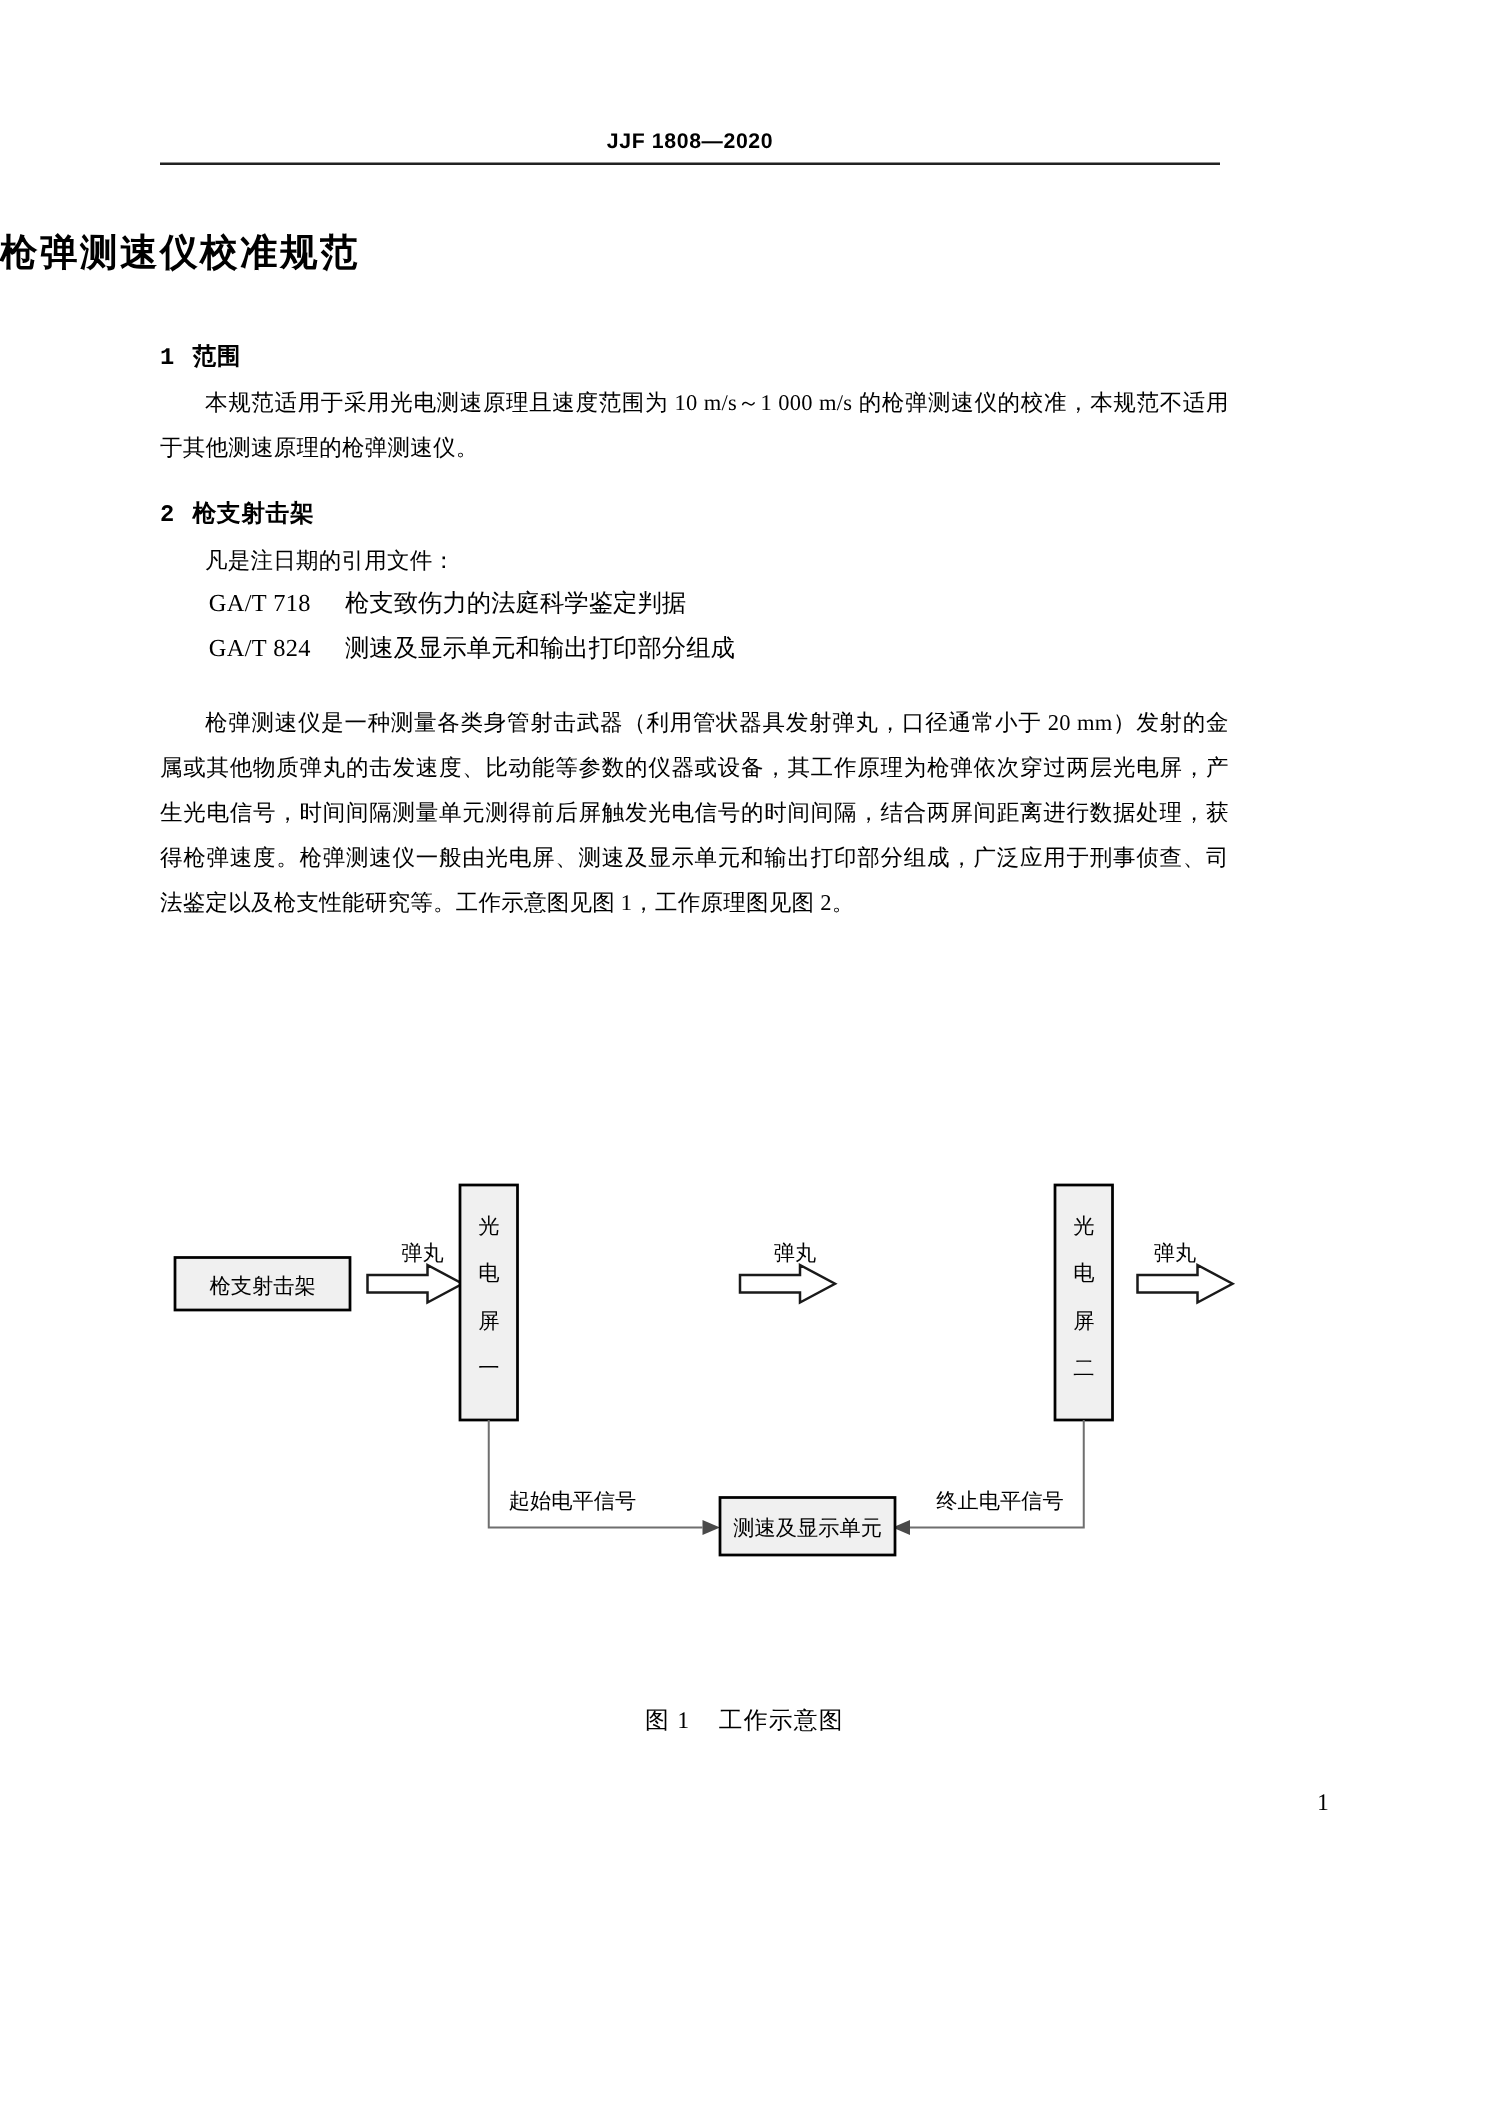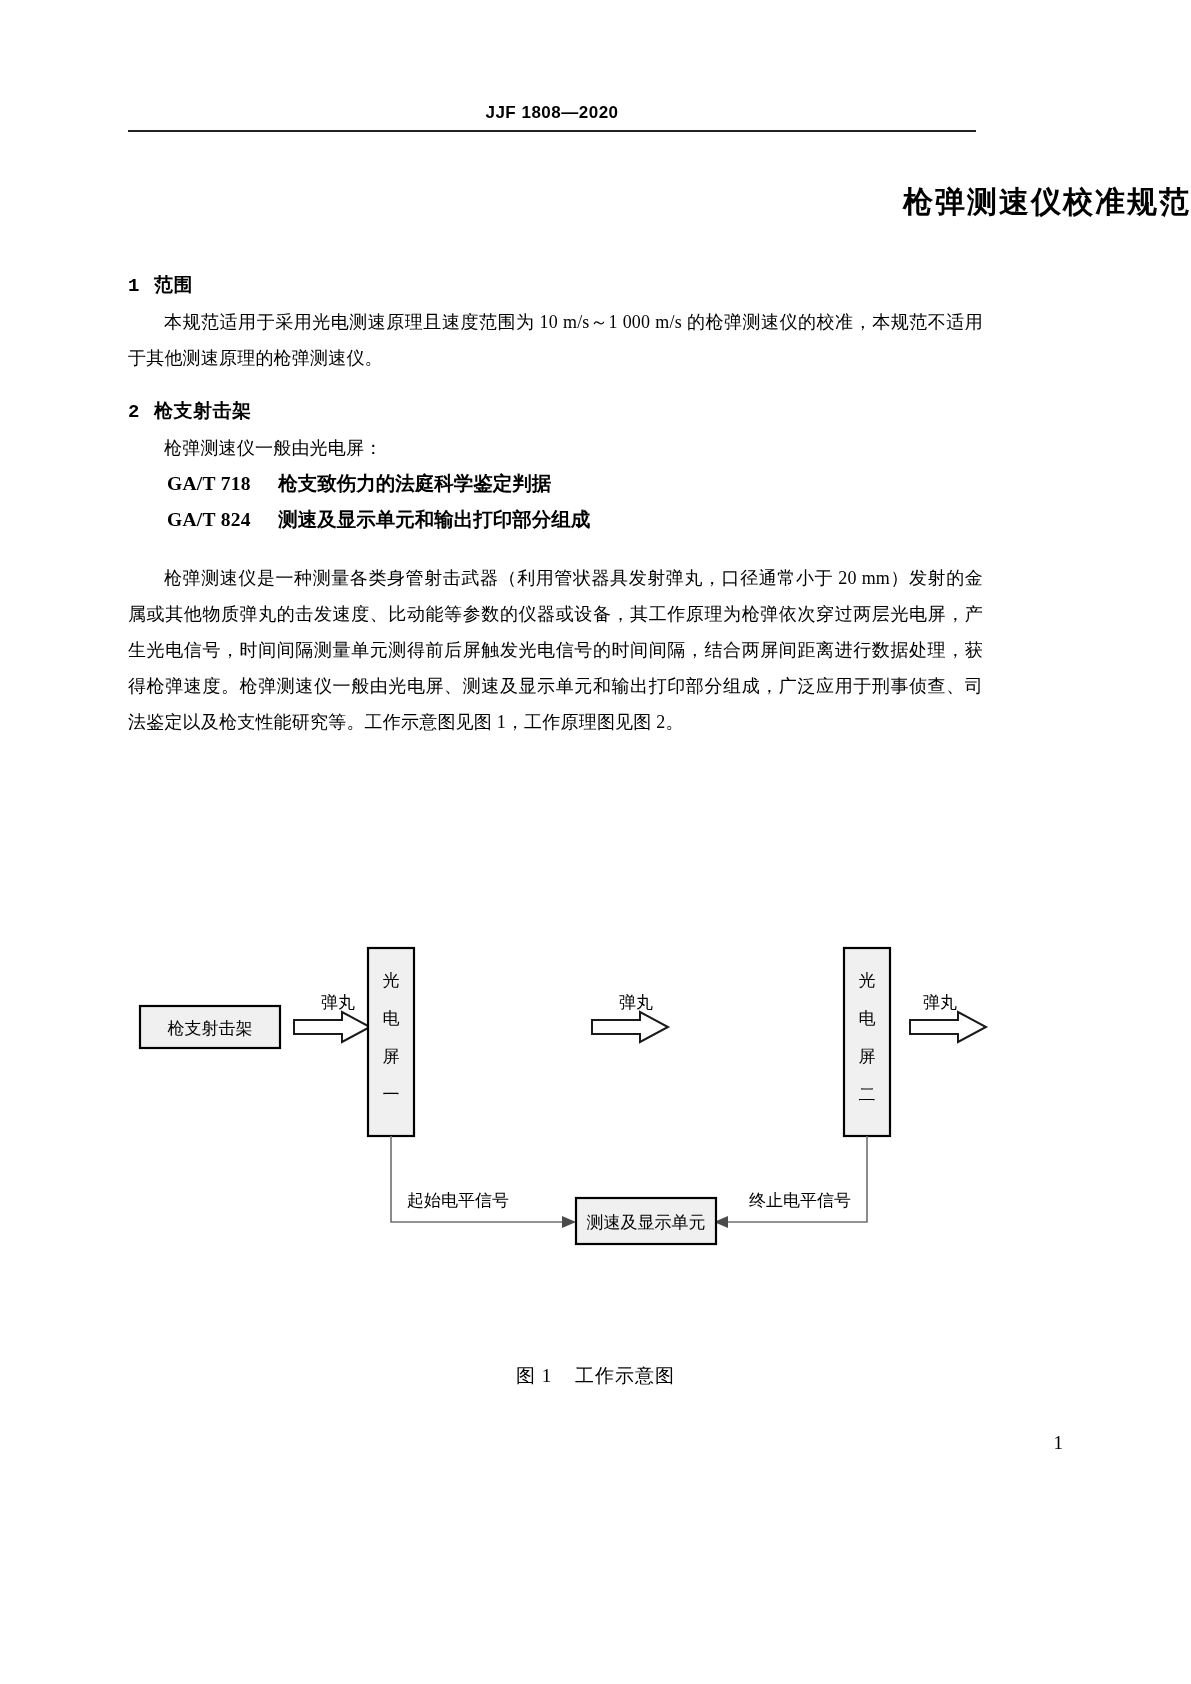--- a/index.html
+++ b/index.html
@@ -42,21 +42,21 @@
     border-bottom: 2.2px solid #222;
     width: 100%;
   }
 
   
   .doc-title {
     position: absolute;
     left: 0;
     top: 182px;
     width: 1191px;
-    text-align: right;
+    text-align: left;
     font-family: "Liberation Sans", "DejaVu Sans", sans-serif;
     font-weight: bold;
     font-size: 30px;
     letter-spacing: 2px;
   }
 
   
   .content {
     position: absolute;
     left: 128px;
@@ -80,21 +80,20 @@
     text-align: justify;
     text-justify: inter-ideograph;
     letter-spacing: 0.2px;
   }
   p.indent { text-indent: 2em; }
   p.ref-line {
     margin: 0;
     font-size: 19.5px;
     line-height: 36px;
     padding-left: 2em;
-    font-weight: bold;
   }
   .ref-code { letter-spacing: 0.3px; }
   .ref-gap { display: inline-block; width: 1.4em; }
   .sec2-head { margin-top: 4px; }
 
   
   .figure-wrap {
     position: absolute;
     left: 128px;
     top: 940px;
@@ -155,21 +154,21 @@
       <div class="h2">
         <span class="num">1</span><span>范围</span>
       </div>
       <p class="para indent">本规范适用于采用光电测速原理且速度范围为 10 m/s～1 000 m/s 的枪弹测速仪的校准，本规范不适用于其他测速原理的枪弹测速仪。</p>
     </div>
 
     <div class="sec">
       <div class="h2 sec2-head">
         <span class="num">2</span><span>枪支射击架</span>
       </div>
-      <p class="para indent">枪弹测速仪一般由光电屏：</p>
+      <p class="para indent">凡是注日期的引用文件：</p>
       <p class="ref-line">
         <span class="ref-code">GA/T 718</span><span class="ref-gap"></span><span>枪支致伤力的法庭科学鉴定判据</span>
       </p>
       <p class="ref-line">
         <span class="ref-code">GA/T 824</span><span class="ref-gap"></span><span>测速及显示单元和输出打印部分组成</span>
       </p>
     </div>
 
     <div class="sec sec-3">
       <p class="para indent">枪弹测速仪是一种测量各类身管射击武器（利用管状器具发射弹丸，口径通常小于 20 mm）发射的金属或其他物质弹丸的击发速度、比动能等参数的仪器或设备，其工作原理为枪弹依次穿过两层光电屏，产生光电信号，时间间隔测量单元测得前后屏触发光电信号的时间间隔，结合两屏间距离进行数据处理，获得枪弹速度。枪弹测速仪一般由光电屏、测速及显示单元和输出打印部分组成，广泛应用于刑事侦查、司法鉴定以及枪支性能研究等。工作示意图见图 1，工作原理图见图 2。</p>

